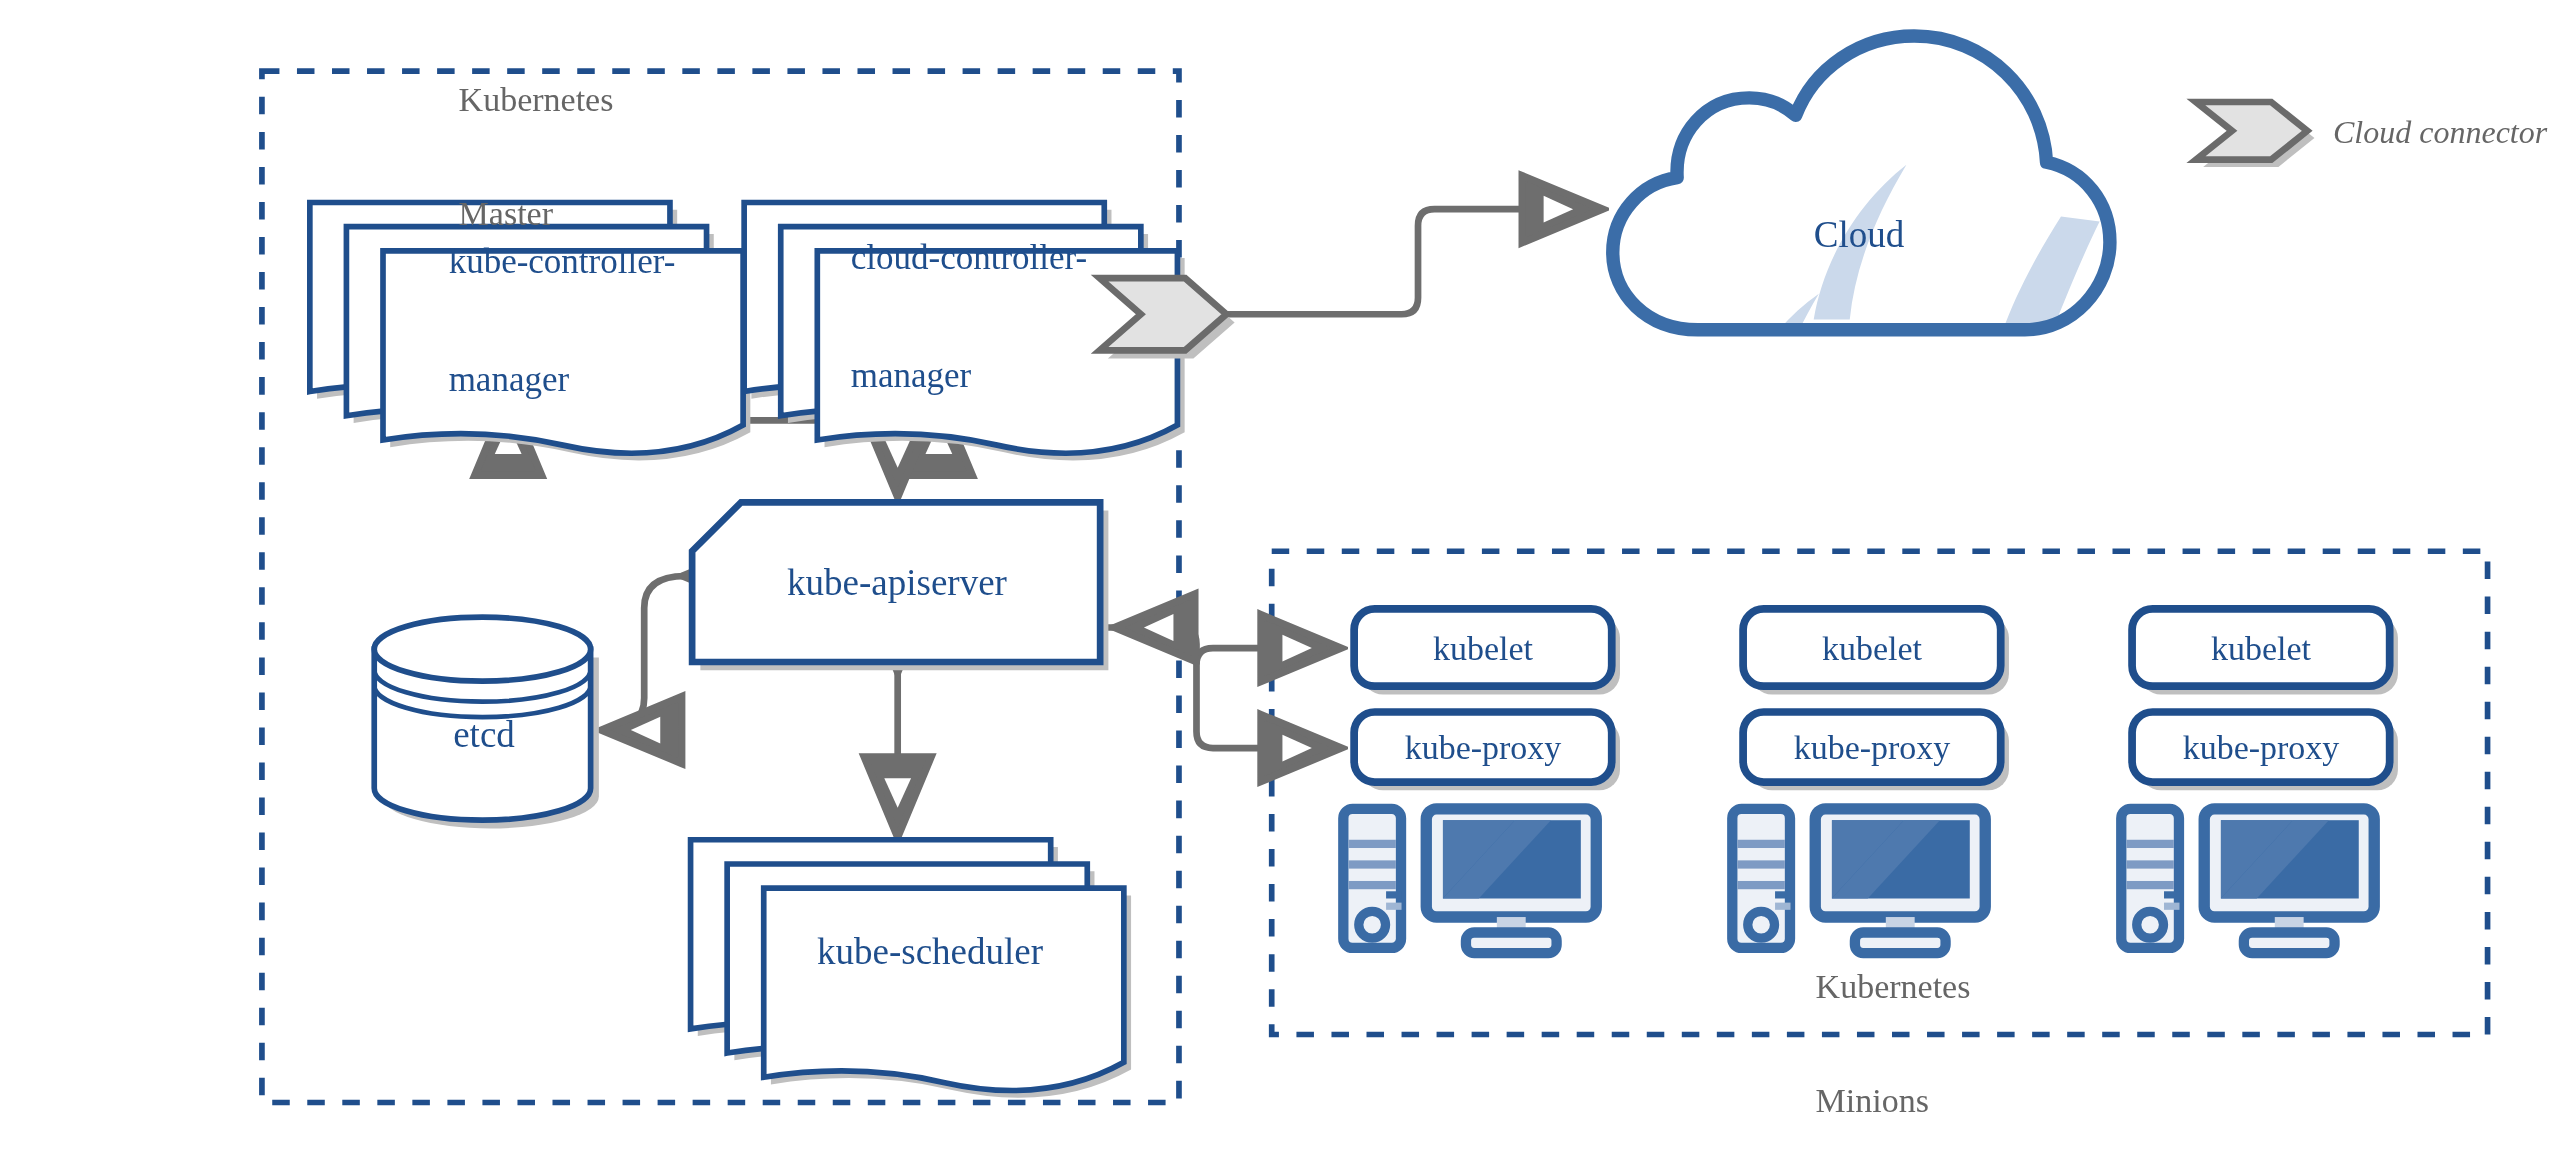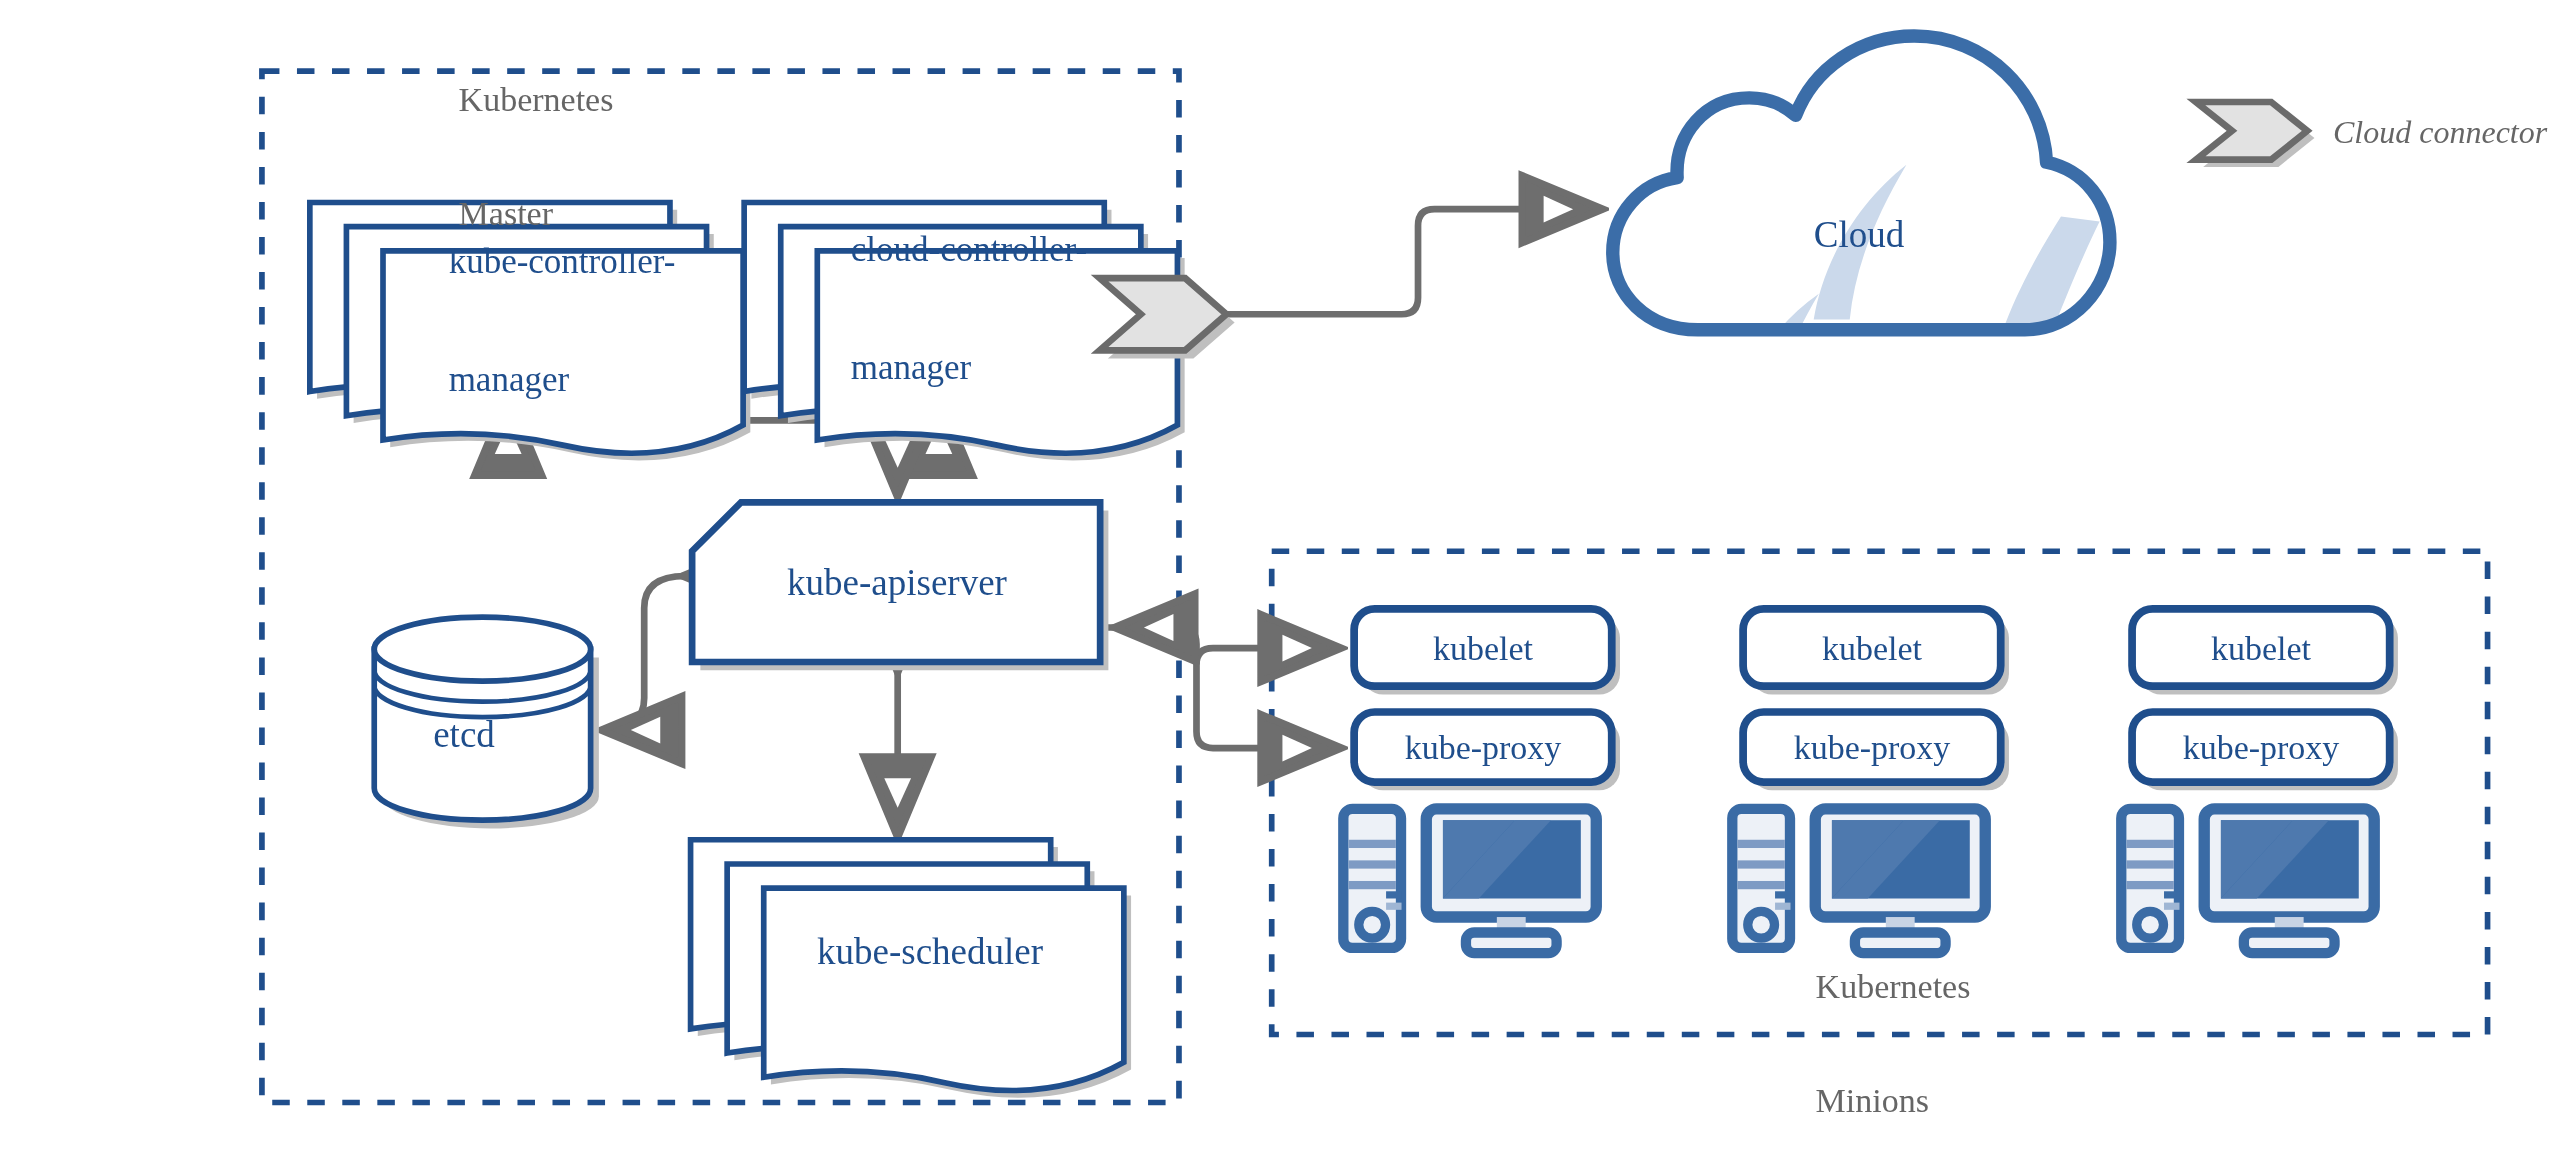--- a/index.html
+++ b/index.html
@@ -217,28 +217,28 @@
 <div class="lbl ctr txt-gray two-line" style="left:536px;top:138px;font-size:34px;">
   <div>Kubernetes</div>
   <div>Master</div>
 </div>
 
 <div class="lbl ctr txt-blue two-line" style="left:562px;top:301px;font-size:35px;">
   <div>kube-controller-</div>
   <div>manager</div>
 </div>
 
-<div class="lbl ctr txt-blue two-line" style="left:969px;top:289px;font-size:35px;">
+<div class="lbl ctr txt-blue two-line" style="left:969px;top:297px;font-size:35px;">
   <div>cloud-controller-</div>
   <div>manager</div>
 </div>
 
 <div class="lbl ctr txt-blue" style="left:897px;top:582px;font-size:37px;">kube-apiserver</div>
 
-<div class="lbl ctr txt-blue" style="left:464px;top:734px;font-size:37px;">etcd</div>
+<div class="lbl ctr txt-blue" style="left:484px;top:734px;font-size:37px;">etcd</div>
 
 <div class="lbl ctr txt-blue" style="left:930px;top:951px;font-size:37px;">kube-scheduler</div>
 
 <div class="lbl ctr txt-blue" style="left:1859px;top:234px;font-size:37px;">Cloud</div>
 
 <div class="lbl ctr txt-blue" style="left:1483px;top:649px;font-size:34px;">kubelet</div>
 <div class="lbl ctr txt-blue" style="left:1483px;top:748px;font-size:34px;">kube-proxy</div>
 
 <div class="lbl ctr txt-blue" style="left:1872px;top:649px;font-size:34px;">kubelet</div>
 <div class="lbl ctr txt-blue" style="left:1872px;top:748px;font-size:34px;">kube-proxy</div>

